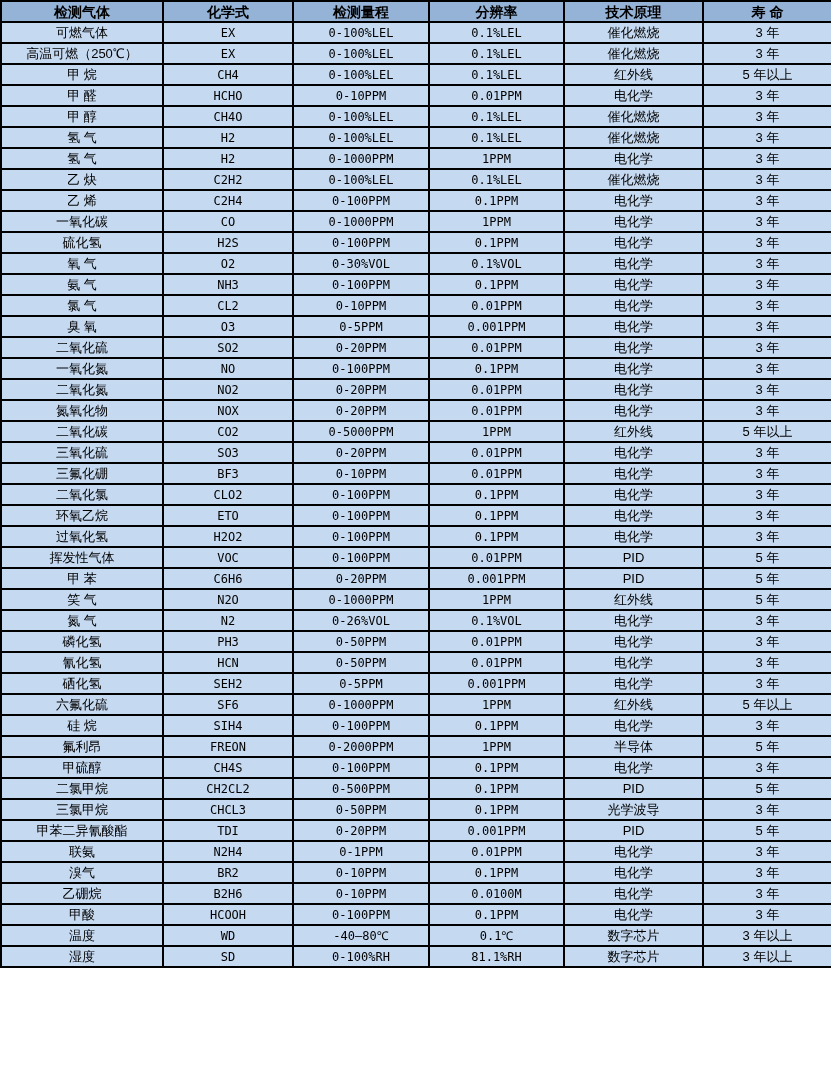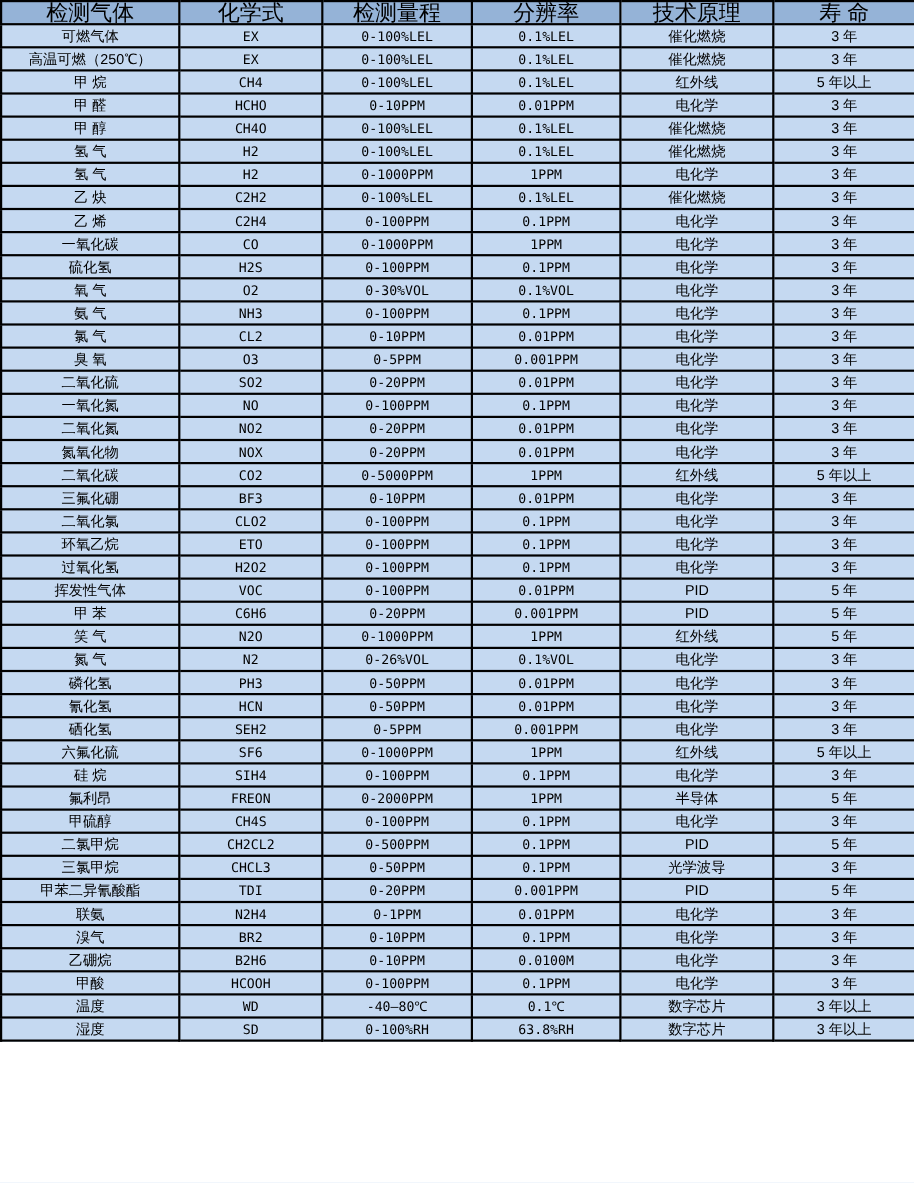--- a/index.html
+++ b/index.html
@@ -33,22 +33,22 @@
     height: 21px;
     line-height: 18px;
     text-align: center;
     vertical-align: middle;
     color: var(--text-color);
     overflow: hidden;
     white-space: nowrap;
   }
   table.spec-table th {
     background: var(--header-bg);
-    font-size: 20px;
-    font-weight: normal;
+    font-size: 14px;
+    font-weight: bold;
     font-family: "Liberation Sans", sans-serif;
   }
   table.spec-table td {
     background: var(--row-bg);
     font-size: 13px;
   }
   
   table.spec-table td.col-formula,
   table.spec-table td.col-range,
   table.spec-table td.col-resolution {
@@ -245,20 +245,28 @@
         </tr>
         <tr>
           <td class="col-gas">二氧化碳</td>
           <td class="col-formula">CO2</td>
           <td class="col-range">0-5000PPM</td>
           <td class="col-resolution">1PPM</td>
           <td class="col-principle">红外线</td>
           <td class="col-lifespan">5 年以上</td>
         </tr>
         <tr>
+          <td class="col-gas">三氧化硫</td>
+          <td class="col-formula">SO3</td>
+          <td class="col-range">0-20PPM</td>
+          <td class="col-resolution">0.01PPM</td>
+          <td class="col-principle">电化学</td>
+          <td class="col-lifespan">3 年</td>
+        </tr>
+        <tr>
           <td class="col-gas">三氟化硼</td>
           <td class="col-formula">BF3</td>
           <td class="col-range">0-10PPM</td>
           <td class="col-resolution">0.01PPM</td>
           <td class="col-principle">电化学</td>
           <td class="col-lifespan">3 年</td>
         </tr>
         <tr>
           <td class="col-gas">二氧化氯</td>
           <td class="col-formula">CLO2</td>
@@ -432,19 +440,19 @@
           <td class="col-formula">WD</td>
           <td class="col-range">-40—80℃</td>
           <td class="col-resolution">0.1℃</td>
           <td class="col-principle">数字芯片</td>
           <td class="col-lifespan">3 年以上</td>
         </tr>
         <tr>
           <td class="col-gas">湿度</td>
           <td class="col-formula">SD</td>
           <td class="col-range">0-100%RH</td>
-          <td class="col-resolution">63.8%RH</td>
+          <td class="col-resolution">81.1%RH</td>
           <td class="col-principle">数字芯片</td>
           <td class="col-lifespan">3 年以上</td>
         </tr>
       </tbody>
   </table>
 </div>
 
 </body></html>

